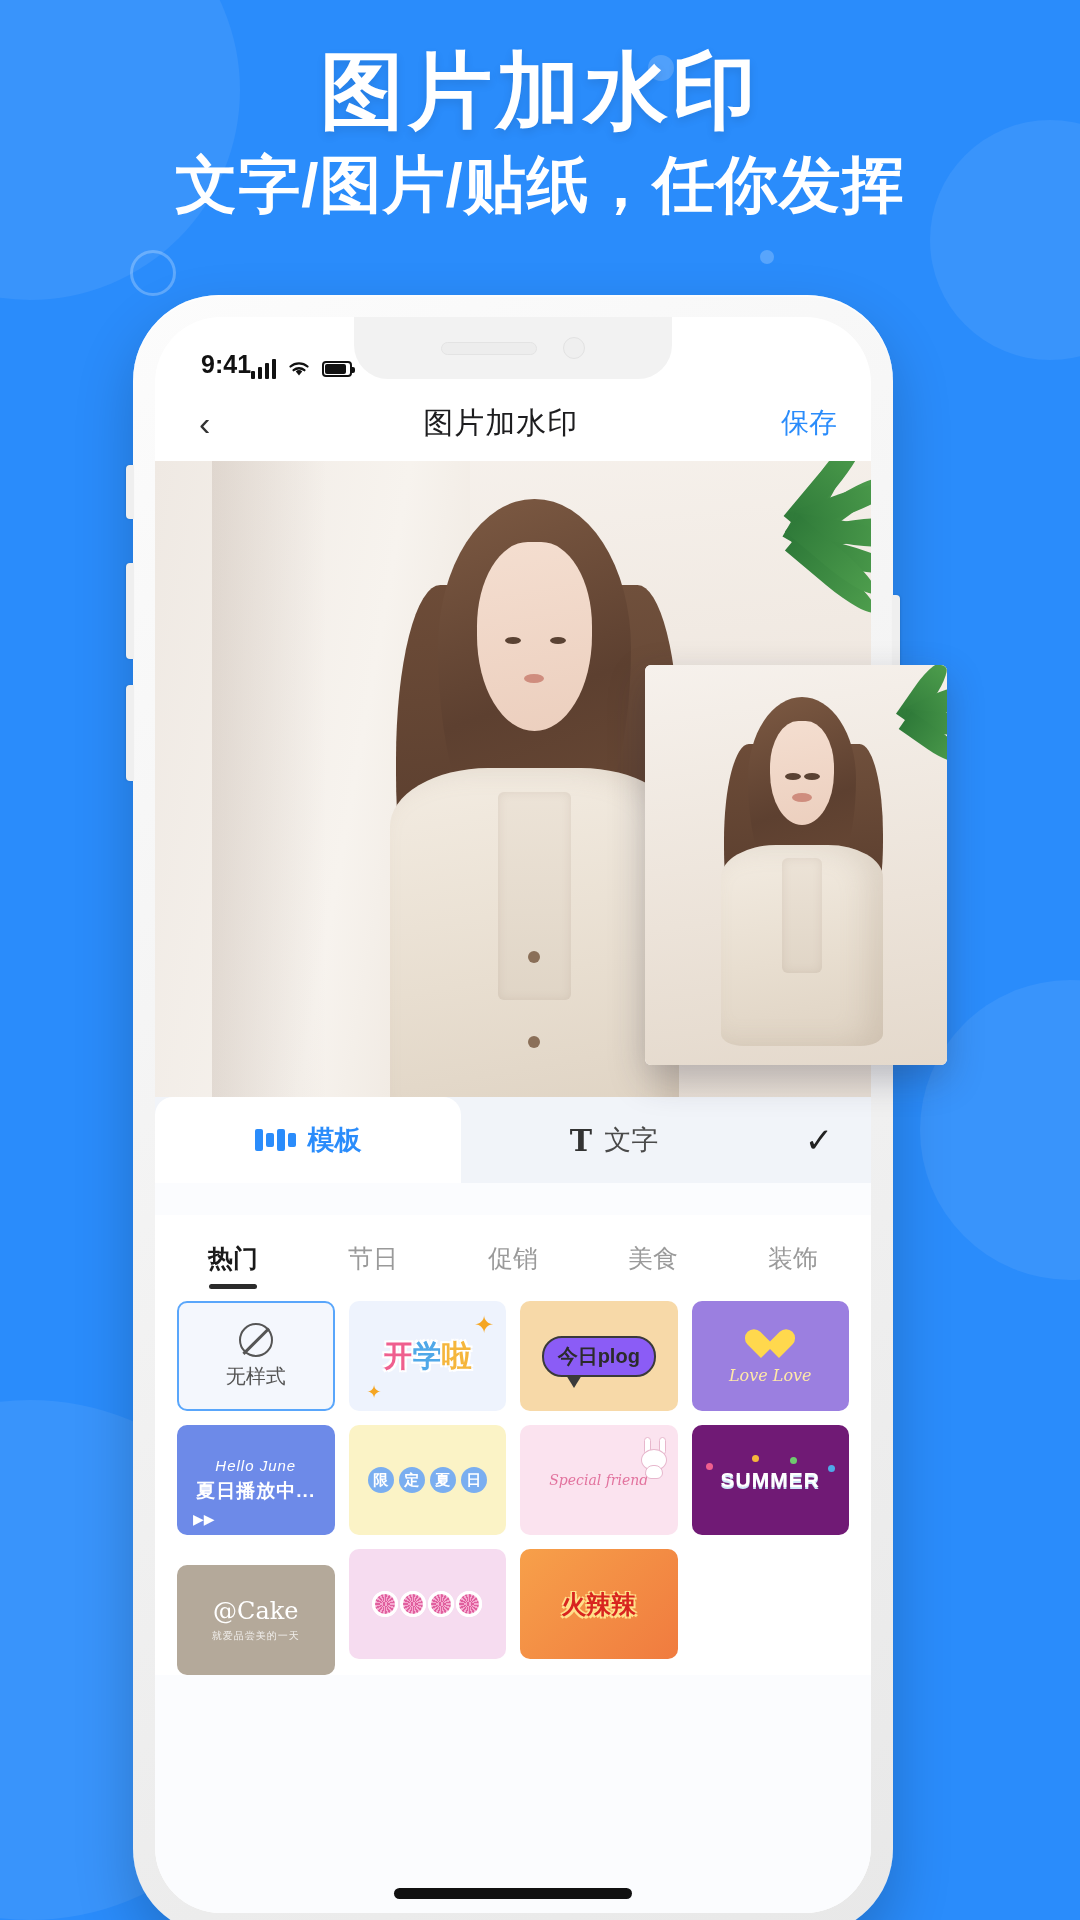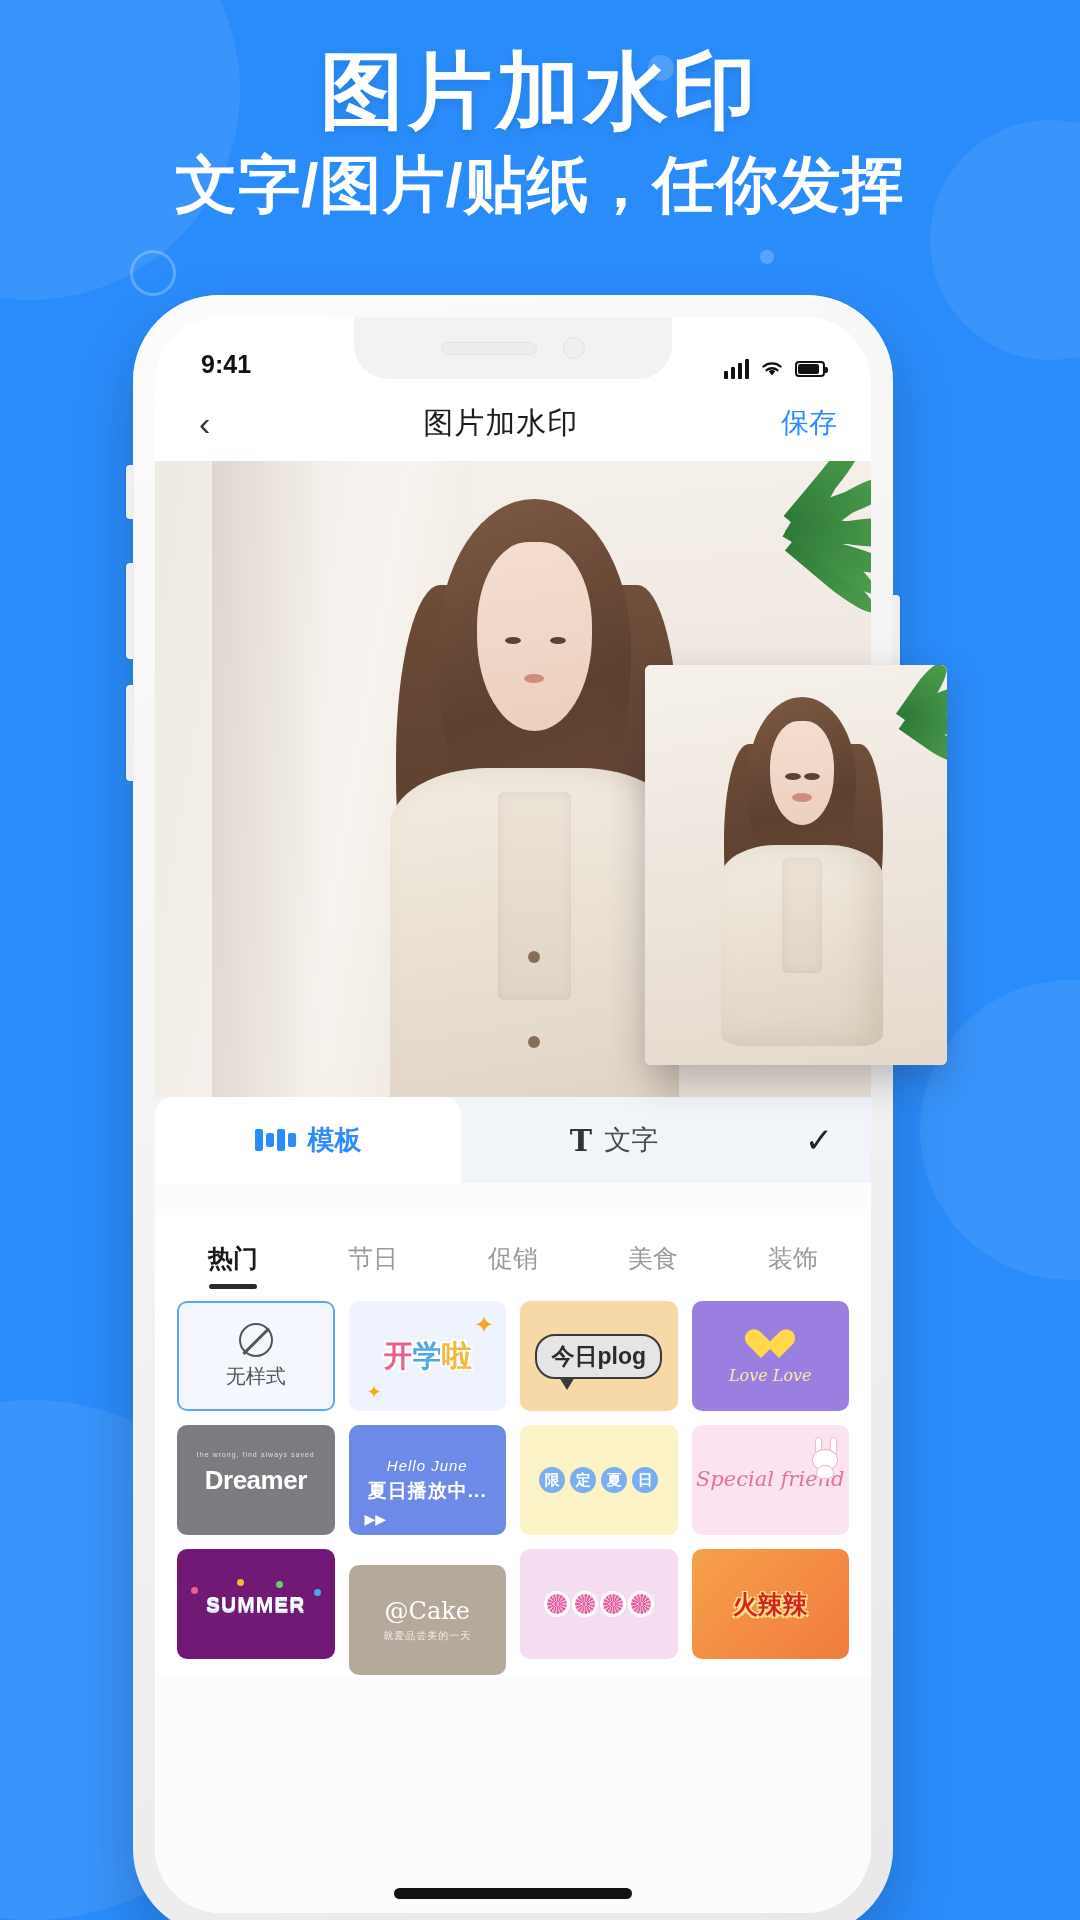--- a/index.html
+++ b/index.html
@@ -59,21 +59,21 @@
   .notch {
     position:absolute; left:50%; transform:translateX(-50%); top:0;
     width:318px; height:62px; background:#f2f2f2; border-radius:0 0 34px 34px; z-index:9;
     display:flex; align-items:center; justify-content:center; gap:26px;
   }
   .speaker { width:96px; height:13px; border-radius:8px; background:#ededed; border:1px solid #e3e3e3; }
   .camera  { width:22px; height:22px; border-radius:50%; background:#efefef; border:1px solid #e2e2e2; }
 
   
   .statusbar {
-    position:relative; height:68px; display:flex; align-items:flex-end; justify-content:space-between;
+    position:relative; height:68px; display:flex; align-items:flex-end; justify-content:flex-start;
     padding:0 46px 6px 46px; z-index:10;
   }
   .status-time { font-size:25px; font-weight:bold; color:#111; }
   .status-right { display:flex; align-items:center; gap:10px; }
   .bars { display:flex; align-items:flex-end; gap:3px; height:20px; }
   .bars i { display:block; width:4px; background:#111; border-radius:1px; }
   .bars i:nth-child(1){height:8px}.bars i:nth-child(2){height:12px}
   .bars i:nth-child(3){height:16px}.bars i:nth-child(4){height:20px}
   .batt { width:30px; height:16px; border:2px solid #111; border-radius:4px; position:relative; }
   .batt::after{content:"";position:absolute;right:-5px;top:4px;width:3px;height:6px;background:#111;border-radius:0 2px 2px 0;}
@@ -193,22 +193,22 @@
   .none-txt { font-size:20px; color:#555; }
 
   .c-kaixue { background:#eef3fd; }
   .kx { font-size:30px; font-weight:bold; letter-spacing:-1px;
         text-shadow:2px 2px 0 #fff,-2px -2px 0 #fff,2px -2px 0 #fff,-2px 2px 0 #fff; }
   .kx .a{color:#ef5f8e}.kx .b{color:#4fa8e8}.kx .c{color:#f5b63c}
   .kx-spark{ position:absolute; right:12px; top:10px; color:#f5a623; font-size:24px; }
   .kx-spark2{ position:absolute; left:18px; bottom:8px; color:#f5a623; font-size:18px; }
 
   .c-plog { background:#f7d9a8; }
-  .bubble { background:#e5e5e5; border:2.5px solid #3a3a3a; border-radius:20px; padding:5px 14px;
-            font-size:23px; font-weight:bold; color:#2b2b2b; position:relative; }
+  .bubble { background:#8b5cf6; border:2.5px solid #3a3a3a; border-radius:20px; padding:5px 14px;
+            font-size:20px; font-weight:bold; color:#2b2b2b; position:relative; }
   .bubble::after{content:"";position:absolute;left:22px;bottom:-13px;width:0;height:0;
                  border-left:8px solid transparent;border-right:8px solid transparent;border-top:13px solid #3a3a3a;}
 
   .c-love { background:#9b7fe0; }
   .heart { width:34px; height:34px; position:relative; margin-bottom:4px; }
   .heart::before,.heart::after{content:"";position:absolute;width:18px;height:28px;
     background:#ffd84d;border-radius:18px 18px 0 0;top:2px;}
   .heart::before{left:8px;transform:rotate(-45deg);transform-origin:0 100%;}
   .heart::after{left:8px;transform:rotate(45deg);transform-origin:100% 100%;}
   .love-txt{font-family:"DejaVu Serif",serif;font-style:italic;font-size:16px;color:#ffe9a8;}
@@ -221,21 +221,21 @@
   .c-hello { background:#6d8ae8; flex-direction:column; gap:4px; }
   .hello-en { font-size:15px; color:#fff; font-style:italic; letter-spacing:1px; }
   .hello-cn { font-size:19px; color:#fff; font-weight:bold; letter-spacing:1px; }
   .hello-play { position:absolute; left:16px; bottom:8px; color:#fff; font-size:14px; }
 
   .c-xiari { background:#fbf3c6; gap:5px; }
   .xr { width:26px; height:26px; border-radius:50%; background:#7aaef0; color:#fff;
         font-size:15px; display:flex; align-items:center; justify-content:center; font-weight:bold; }
 
   .c-special { background:#fbe3ef; }
-  .sp-txt { font-family:"DejaVu Serif",serif; font-style:italic; font-size:21px; color:#e2739e; line-height:1.3;text-align:right; }
+  .sp-txt { font-family:"DejaVu Serif",serif; font-style:italic; font-size:14px; color:#e2739e; line-height:1.3;text-align:right; }
   .sp-bunny { position:absolute; right:8px; top:12px; width:30px; height:42px; }
   .sp-bunny i{position:absolute;background:#fff;border:1.5px solid #e7b7cd;}
   .sp-ear1{left:4px;top:0;width:7px;height:18px;border-radius:5px;}
   .sp-ear2{right:4px;top:0;width:7px;height:18px;border-radius:5px;}
   .sp-head{left:1px;top:12px;width:26px;height:22px;border-radius:50%;}
   .sp-body{left:5px;top:28px;width:18px;height:14px;border-radius:8px 8px 6px 6px;}
 
   .c-summer { background:#701a75;text-align:center; }
   .summer { font-weight:bold; font-size:21px; color:#fff; letter-spacing:1px;
             text-shadow:0 2px 0 #cfe7f8; }
@@ -395,24 +395,20 @@
 
         <div class="cell c-plog">
           <span class="bubble">今日plog</span>
         </div>
 
         <div class="cell c-love" style="flex-direction:column">
           <span class="heart"></span>
           <span class="love-txt">Love Love</span>
         </div>
 
-        <div class="cell c-dreamer">
-          <span class="dreamer-sub">the wrong, find always saved</span>
-          <span class="dreamer">Dreamer</span>
-        </div>
 
         <div class="cell c-hello">
           <span class="hello-en">Hello June</span>
           <span class="hello-cn">夏日播放中...</span>
           <span class="hello-play">▶▶</span>
         </div>
 
         <div class="cell c-xiari">
           <span class="xr">限</span>
           <span class="xr">定</span>

